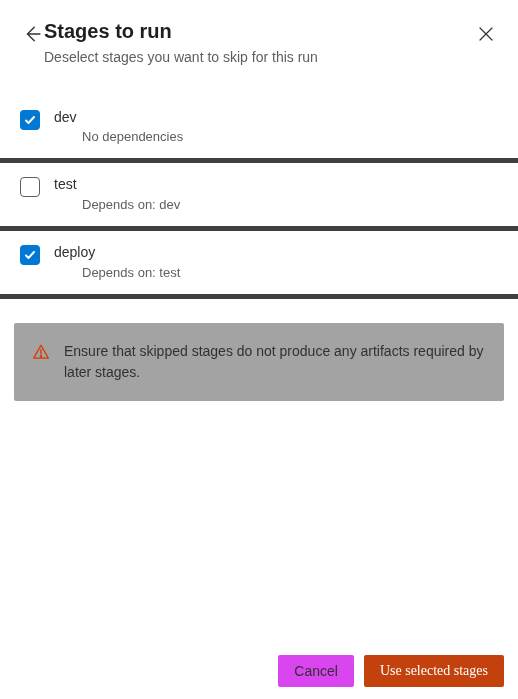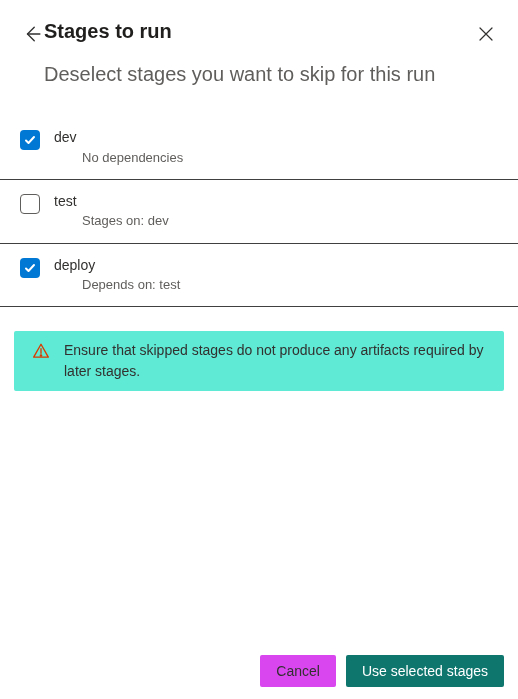--- a/index.html
+++ b/index.html
@@ -34,44 +34,44 @@
     .header-text {
       flex: 1;
     }
     .title {
       font-size: 20px;
       font-weight: 600;
       color: #201f1e;
       line-height: 1.3;
     }
     .subtitle {
-      font-size: 20px;
+      font-size: 14px;
       color: #605e5c;
-      margin-top: 16px;
+      margin-top: 4px;
       line-height: 1.4;
     }
     .close-btn {
       flex-shrink: 0;
       width: 24px;
       height: 24px;
       display: flex;
       align-items: center;
       justify-content: center;
       cursor: pointer;
       margin-top: 4px;
     }
     .stage-list {
       margin-top: 16px;
     }
     .stage-row {
       display: flex;
       align-items: flex-start;
       gap: 14px;
       padding: 12px 20px;
-      border-bottom: 1px solid #404040;
+      border-bottom: 5px solid #404040;
       cursor: pointer;
     }
     .stage-row:first-child {
       border-top: none;
     }
     .checkbox {
       flex-shrink: 0;
       width: 20px;
       height: 20px;
       border-radius: 4px;
@@ -97,23 +97,23 @@
     }
     .stage-deps {
       font-size: 13px;
       color: #605e5c;
       line-height: 1.4;
       margin-top: 1px;
       margin-left: 28px;
     }
     .warning-banner {
       margin: 24px 14px 0 14px;
-      background: #5eead4;
+      background: #a3a3a3;
       border-radius: 2px;
-      padding: 9px 18px;
+      padding: 18px 18px;
       display: flex;
       align-items: flex-start;
       gap: 14px;
     }
     .warning-icon {
       flex-shrink: 0;
       margin-top: 2px;
     }
     .warning-text {
       font-size: 14px;
@@ -135,22 +135,23 @@
       padding: 8px 16px;
       border: none;
       cursor: pointer;
       border-radius: 2px;
     }
     .btn-secondary {
       background: #d946ef;
       color: #323130;
     }
     .btn-primary {
-      background: #0f766e;
+      background: #c2410c;
       color: #fff;
+      font-family: Liberation Serif, serif;
     }
   </style>
 </head>
 <body>
 
 <div class="header">
   <div class="back-btn">
     <svg width="18" height="18" viewBox="0 0 16 16" fill="none" stroke="#323130" stroke-width="1.2">
       <path d="M10 2 L4 8 L10 14" stroke-linecap="round" stroke-linejoin="round"></path>
       <path d="M4 8 L15 8" stroke-linecap="round"></path>
@@ -178,21 +179,21 @@
     <div class="stage-text">
       <div class="stage-name">dev</div>
       <div class="stage-deps">No dependencies</div>
     </div>
   </div>
 
   <div class="stage-row">
     <div class="checkbox unchecked"></div>
     <div class="stage-text">
       <div class="stage-name">test</div>
-      <div class="stage-deps">Stages on: dev</div>
+      <div class="stage-deps">Depends on: dev</div>
     </div>
   </div>
 
   <div class="stage-row">
     <div class="checkbox checked">
       <svg width="12" height="12" viewBox="0 0 12 12" fill="none" stroke="#fff" stroke-width="2">
         <path d="M2 6.5 L4.5 9 L10 3" stroke-linecap="round" stroke-linejoin="round"></path>
       </svg>
     </div>
     <div class="stage-text">

